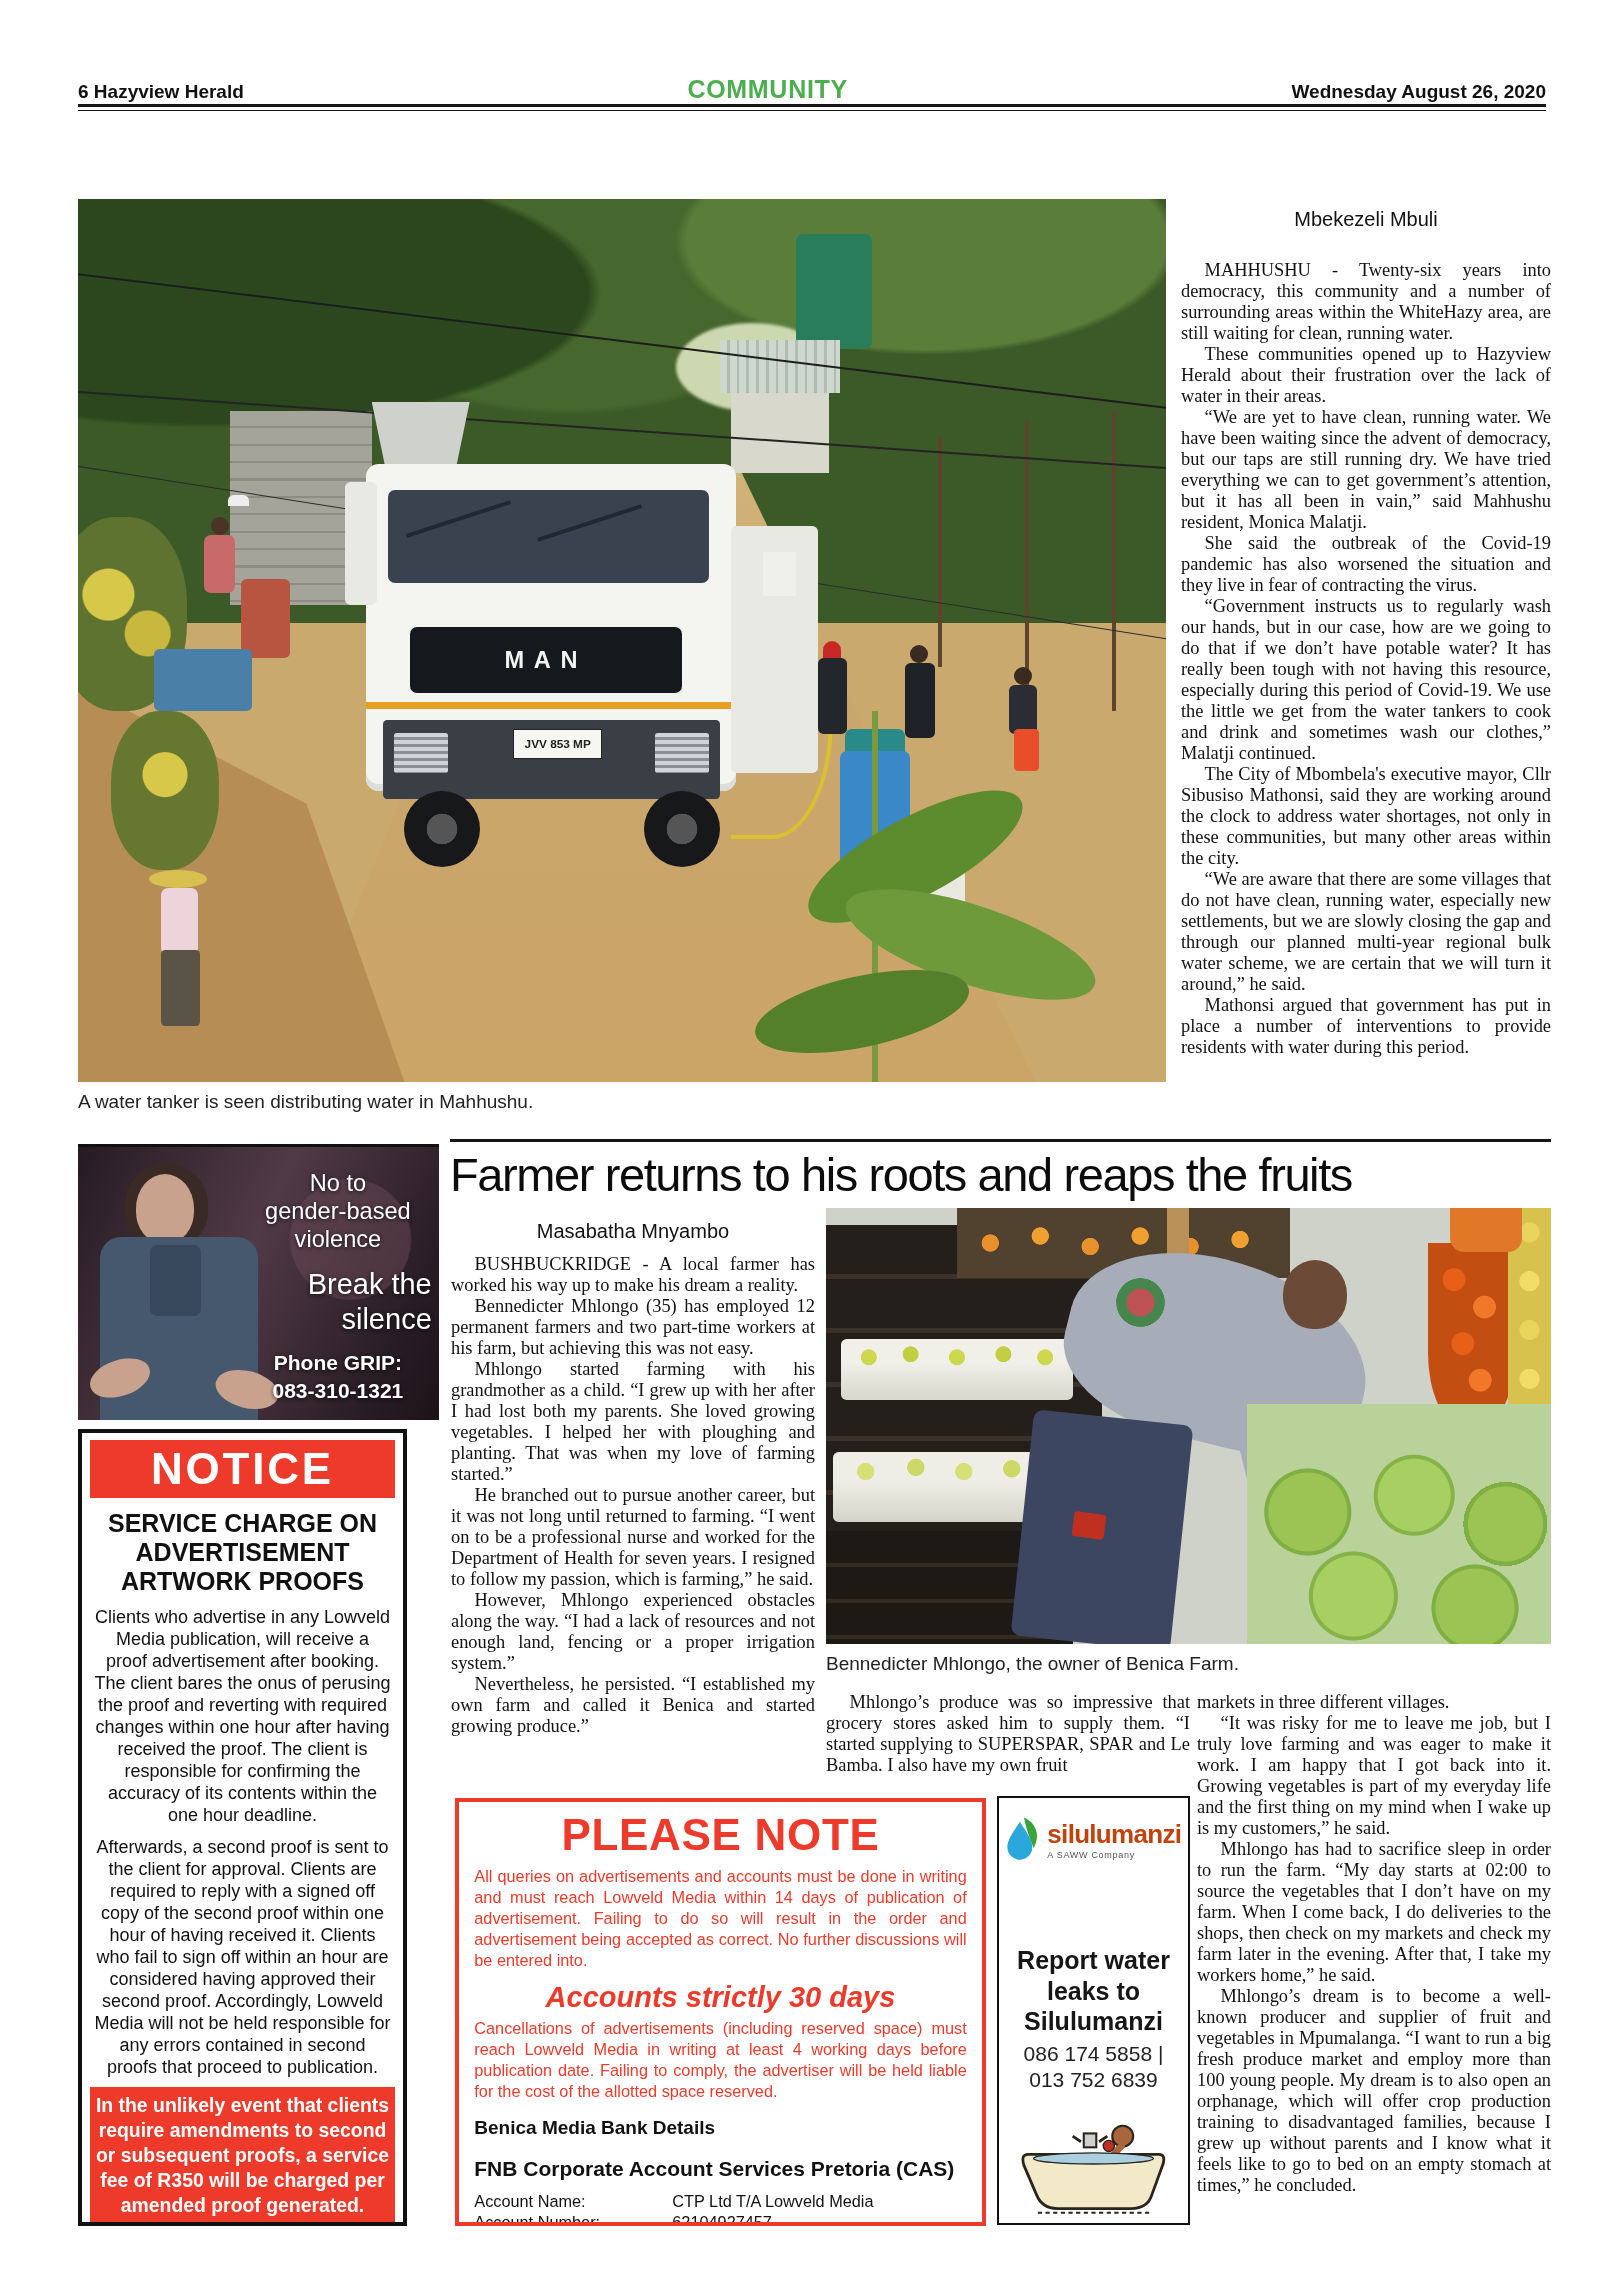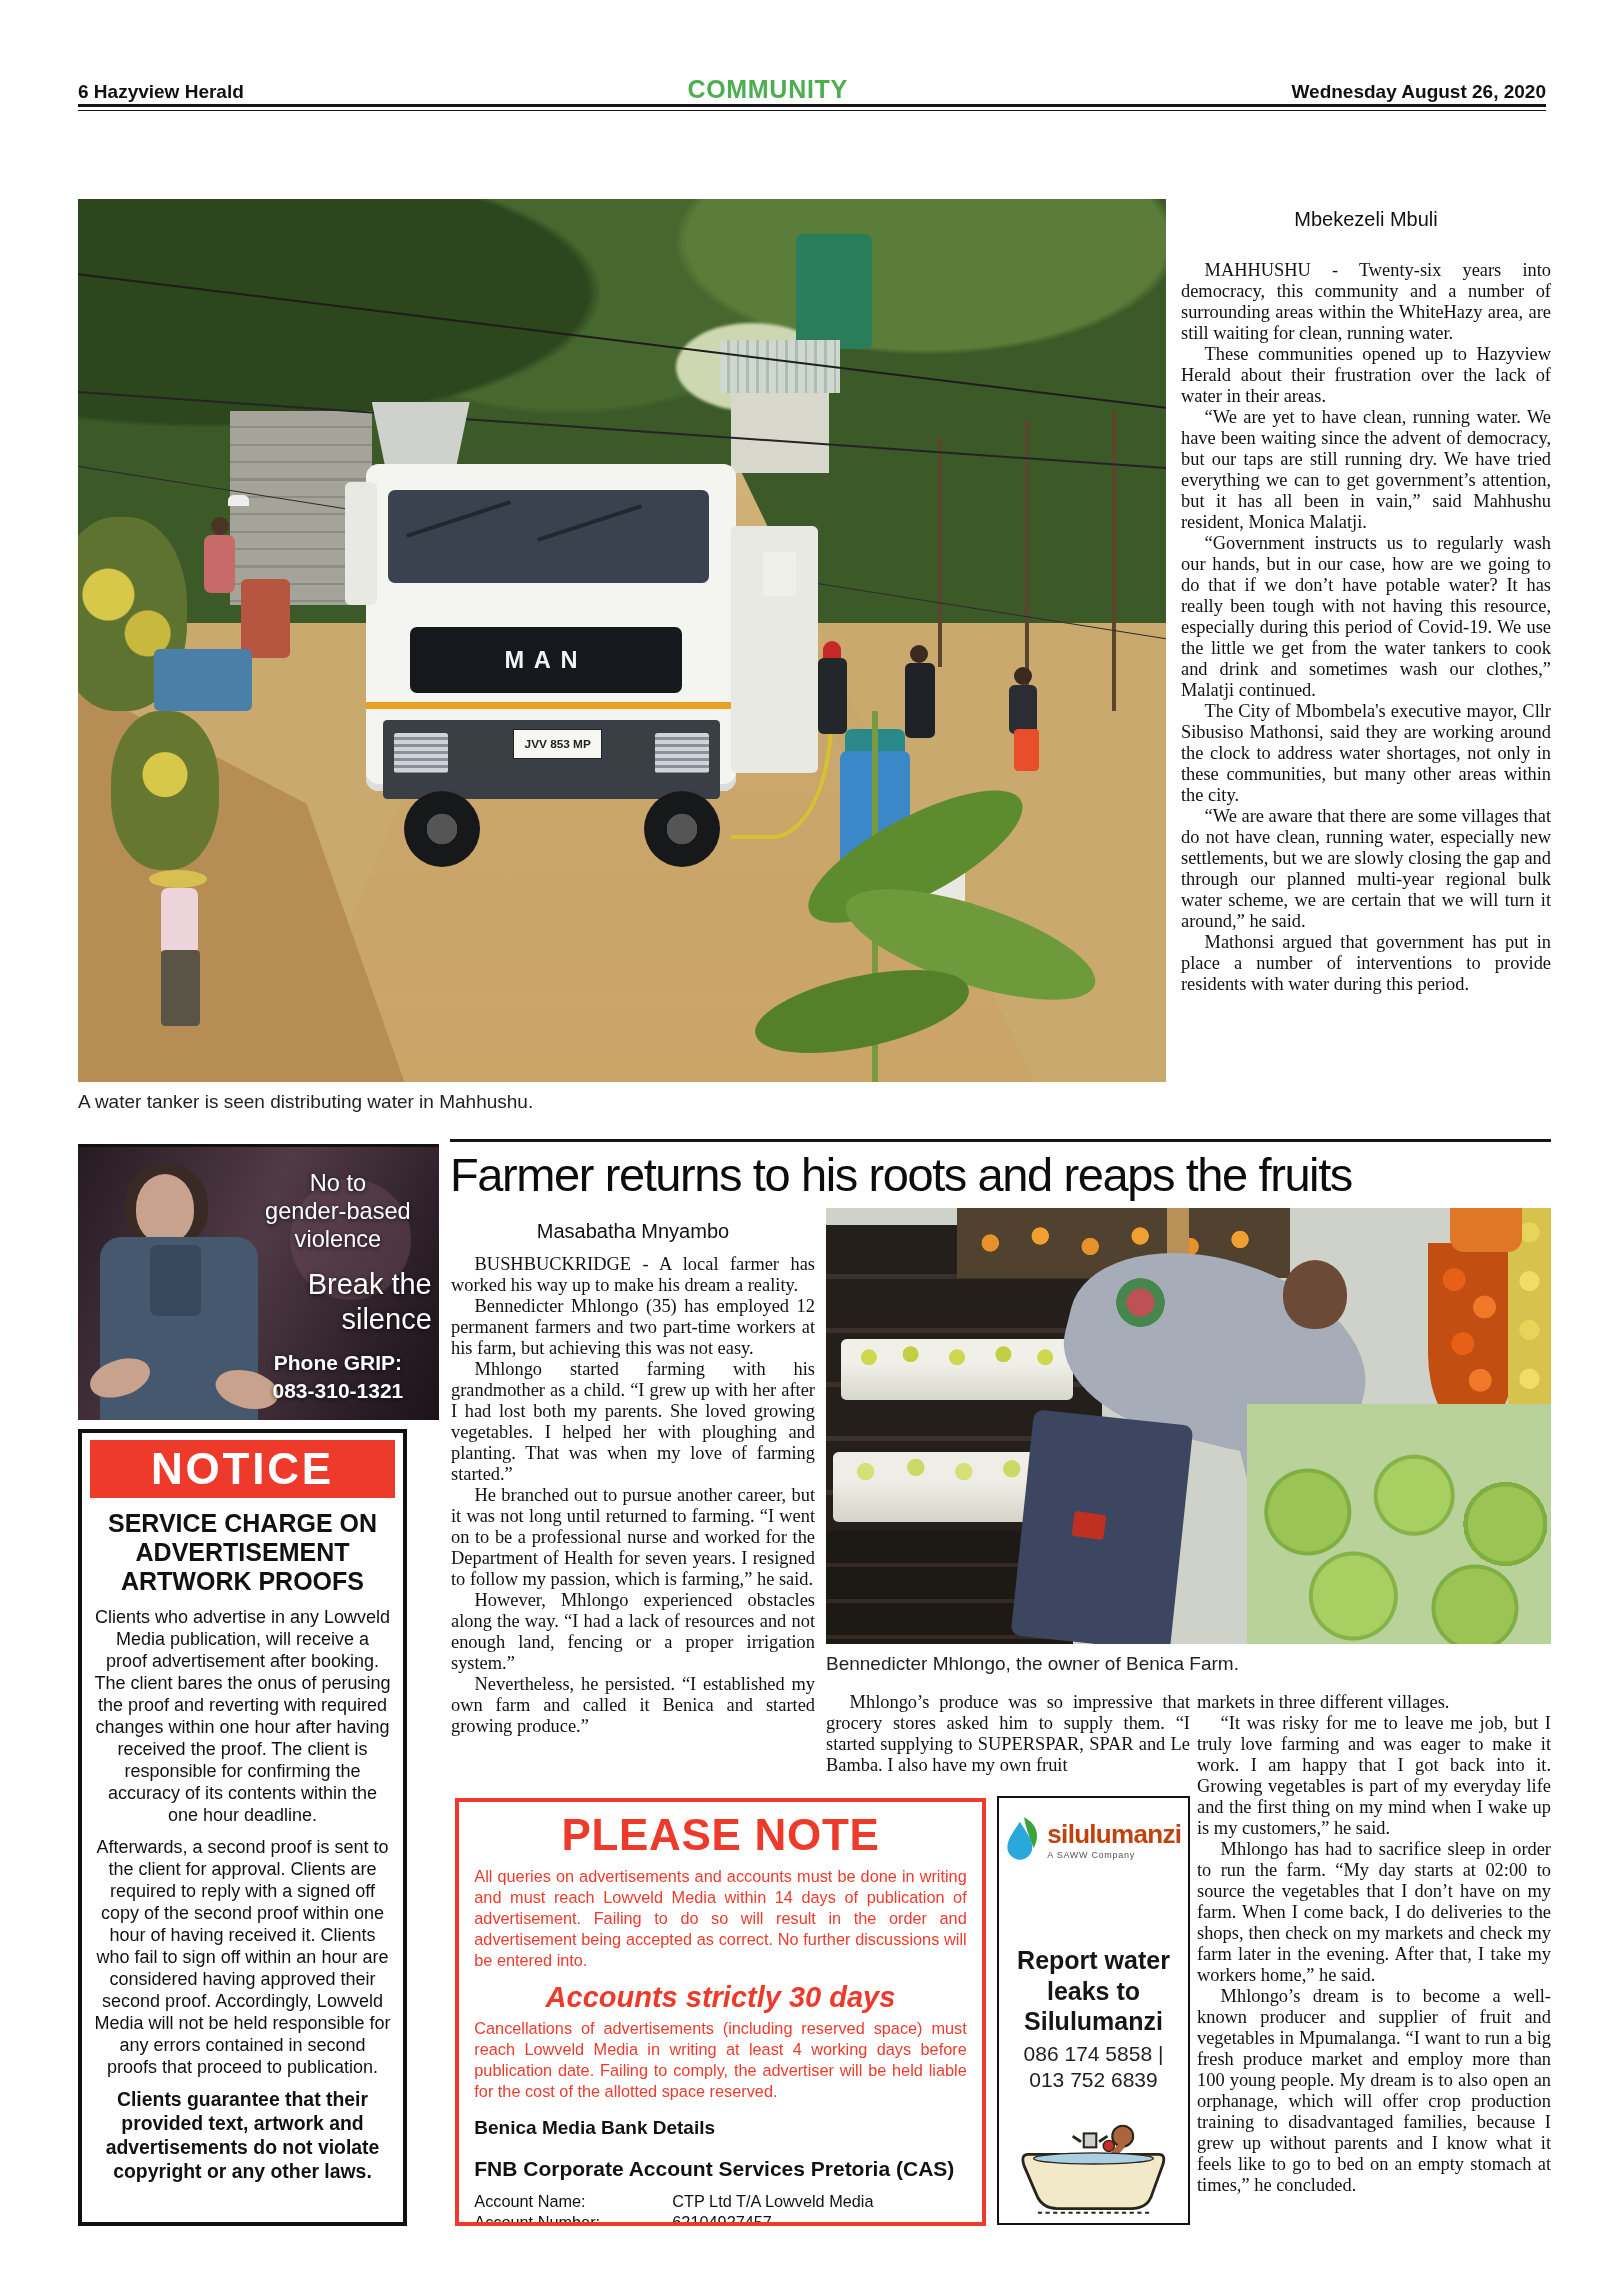--- a/index.html
+++ b/index.html
@@ -147,20 +147,21 @@
     <div class="abs" style="left:7.6%;top:85%;width:39px;height:76px;background:#5a5446;border-radius:4.2px;"></div>
   </div>
   <div class="abs caption" style="left:78px;top:1091px;width:1088px;">A water tanker is seen distributing water in Mahhushu.</div>
 
   <div class="abs" style="left:1181px;top:208px;width:370px;">
     <div class="byline" style="margin-bottom:29px;">Mbekezeli Mbuli</div>
     <div class="serifcol">
       <p>MAHHUSHU - Twenty-six years into democracy, this community and a number of surrounding areas within the WhiteHazy area, are still waiting for clean, running water.</p>
       <p>These communities opened up to Hazyview Herald about their frustration over the lack of water in their areas.</p>
       <p>“We are yet to have clean, running water. We have been waiting since the advent of democracy, but our taps are still running dry. We have tried everything we can to get government’s attention, but it has all been in vain,” said Mahhushu resident, Monica Malatji.</p>
+      <p>She said the outbreak of the Covid-19 pandemic has also worsened the situation and they live in fear of contracting the virus.</p>
       <p>“Government instructs us to regularly wash our hands, but in our case, how are we going to do that if we don’t have potable water? It has really been tough with not having this resource, especially during this period of Covid-19. We use the little we get from the water tankers to cook and drink and sometimes wash our clothes,” Malatji continued.</p>
       <p>The City of Mbombela's executive mayor, Cllr Sibusiso Mathonsi, said they are working around the clock to address water shortages, not only in these communities, but many other areas within the city.</p>
       <p>“We are aware that there are some villages that do not have clean, running water, especially new settlements, but we are slowly closing the gap and through our planned multi-year regional bulk water scheme, we are certain that we will turn it around,” he said.</p>
       <p>Mathonsi argued that government has put in place a number of interventions to provide residents with water during this period.</p>
     </div>
   </div>
 
   <div class="abs rule" style="left:450px;top:1139px;width:1101px;height:2.8px;"></div>
 
   <div class="abs gbv photo" style="left:78px;top:1144px;width:361px;height:273px;">
@@ -274,20 +275,21 @@
     <p>“It was risky for me to leave me job, but I truly love farming and was eager to make it work. I am happy that I got back into it. Growing vegetables is part of my everyday life and the first thing on my mind when I wake up is my customers,” he said.</p>
     <p>Mhlongo has had to sacrifice sleep in order to run the farm. “My day starts at 02:00 to source the vegetables that I don’t have on my farm. When I come back, I do deliveries to the shops, then check on my markets and check my farm later in the evening. After that, I take my workers home,” he said.</p>
     <p>Mhlongo’s dream is to become a well-known producer and supplier of fruit and vegetables in Mpumalanga. “I want to run a big fresh produce market and employ more than 100 young people. My dream is to also open an orphanage, which will offer crop production training to disadvantaged families, because I grew up without parents and I know what it feels like to go to bed on an empty stomach at times,” he concluded.</p>
   </div>
 
   <div class="abs notice-box" style="left:78px;top:1429px;width:329px;height:797px;">
     <div class="notice-head">NOTICE</div>
     <div class="notice-sub">SERVICE CHARGE ON ADVERTISEMENT ARTWORK PROOFS</div>
     <div class="notice-par">Clients who advertise in any Lowveld Media publication, will receive a proof advertisement after booking. The client bares the onus of perusing the proof and reverting with required changes within one hour after having received the proof. The client is responsible for confirming the accuracy of its contents within the one hour deadline.</div>
     <div class="notice-par">Afterwards, a second proof is sent to the client for approval. Clients are required to reply with a signed off copy of the second proof within one hour of having received it. Clients who fail to sign off within an hour are considered having approved their second proof. Accordingly, Lowveld Media will not be held responsible for any errors contained in second proofs that proceed to publication.</div>
+    <div class="notice-red">In the unlikely event that clients require amendments to second or subsequent proofs, a service fee of R350 will be charged per amended proof generated.</div>
     <div class="notice-bold">Clients guarantee that their provided text, artwork and advertisements do not violate copyright or any other laws.</div>
 
   </div>
 
   <div class="abs pn-box" style="left:455px;top:1798px;width:531px;height:428px;">
     <div class="pn-title">PLEASE NOTE</div>
     <div class="pn-par">All queries on advertisements and accounts must be done in writing and must reach Lowveld Media within 14 days of publication of advertisement. Failing to do so will result in the order and advertisement being accepted as correct.  No further discussions will be entered into.</div>
     <div class="pn-sub">Accounts strictly 30 days</div>
     <div class="pn-par">Cancellations of advertisements (including reserved space) must reach Lowveld Media in writing at least 4 working days before publication date. Failing to comply, the advertiser will be held liable for the cost of the allotted space reserved.</div>
     <div class="pn-bank-h">Benica Media Bank Details</div>

